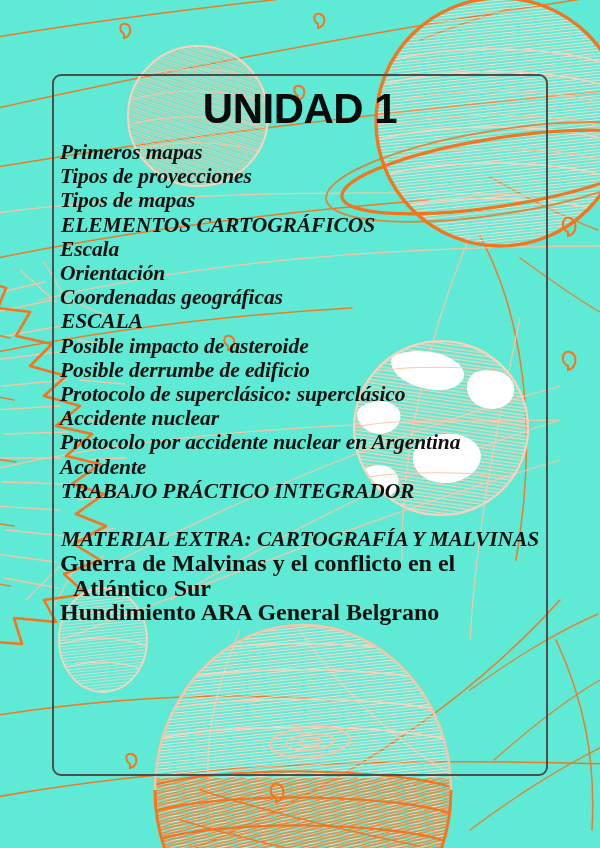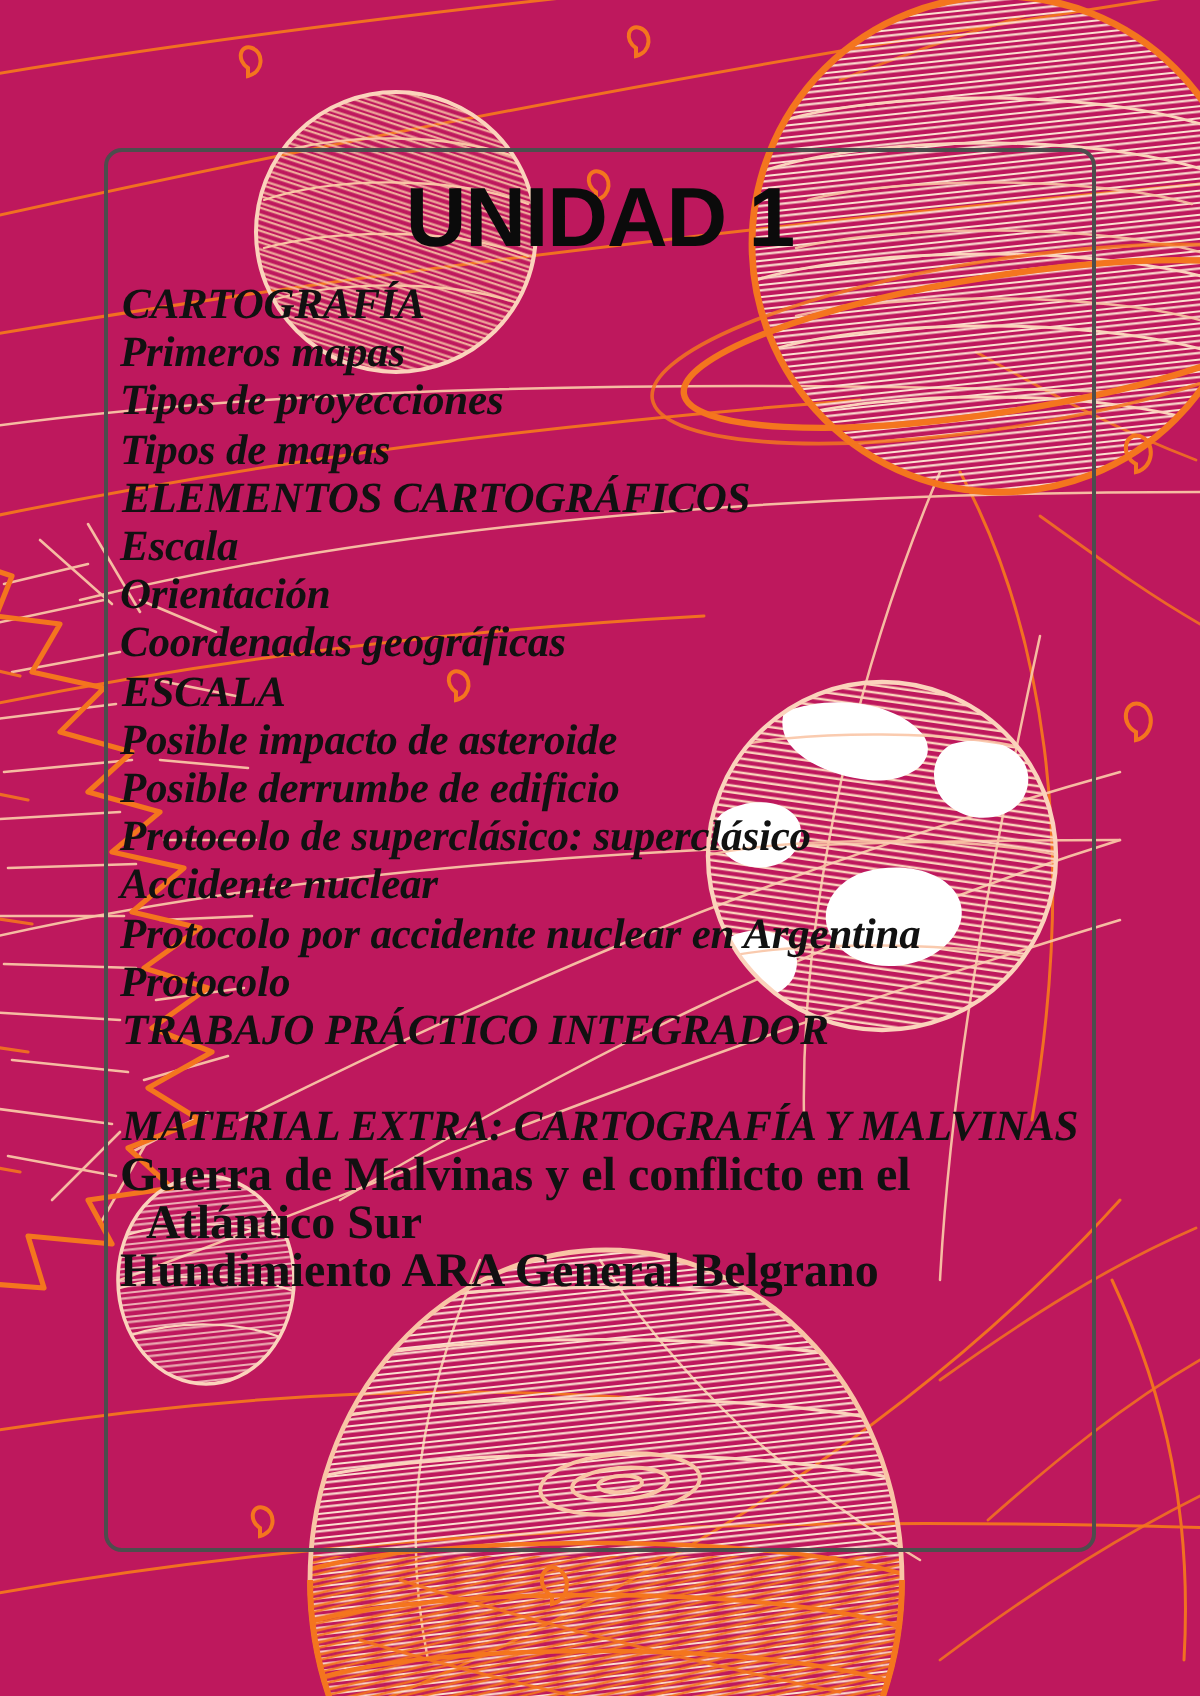--- a/index.html
+++ b/index.html
@@ -5,21 +5,21 @@
   html, body {
     margin: 0;
     padding: 0;
     background: #ffffff;
   }
   #page {
     position: relative;
     width: 600px;
     height: 848px;
     overflow: hidden;
-    background: #be185d;
+    background: #5eead4;
     font-family: "Liberation Serif", "DejaVu Serif", serif;
   }
 
   
   #bg-art {
     position: absolute;
     left: 0;
     top: 0;
     width: 600px;
     height: 848px;
@@ -334,35 +334,34 @@
       <path d="M276 798 C 268 794, 270 782, 278 784 C 286 787, 285 800, 276 802 Z"></path>
       <path d="M130 764 C 124 760, 126 752, 132 754 C 138 756, 138 766, 130 768 Z"></path>
     </g>
   </svg>
 
   <div id="unit-card">
 
     <div id="card-title">UNIDAD 1</div>
 
     <ul id="outline-list">
-        <li class="outline-row heading">CARTOGRAFÍA</li>
         <li class="outline-row item wraps">Primeros mapas</li>
         <li class="outline-row item wraps">Tipos de proyecciones</li>
         <li class="outline-row item wraps">Tipos de mapas</li>
         <li class="outline-row heading">ELEMENTOS CARTOGRÁFICOS</li>
         <li class="outline-row item wraps">Escala</li>
         <li class="outline-row item wraps">Orientación</li>
         <li class="outline-row item wraps">Coordenadas geográficas</li>
         <li class="outline-row heading">ESCALA</li>
         <li class="outline-row item wraps">Posible impacto de asteroide</li>
         <li class="outline-row item wraps">Posible derrumbe de edificio</li>
         <li class="outline-row item wraps">Protocolo de superclásico: superclásico</li>
         <li class="outline-row item wraps">Accidente nuclear</li>
         <li class="outline-row item wraps">Protocolo por accidente nuclear en Argentina</li>
-        <li class="outline-row item wraps">Protocolo</li>
+        <li class="outline-row item wraps">Accidente</li>
         <li class="outline-row heading">TRABAJO PRÁCTICO INTEGRADOR</li>
         <li class="outline-row spacer"></li>
         <li class="outline-row heading">MATERIAL EXTRA: CARTOGRAFÍA Y MALVINAS</li>
         <li class="outline-row item upright wraps">Guerra de Malvinas y el conflicto en el Atlántico Sur</li>
         <li class="outline-row item upright wraps">Hundimiento ARA General Belgrano</li>
       </ul>
   </div>
 
 </div>
 

